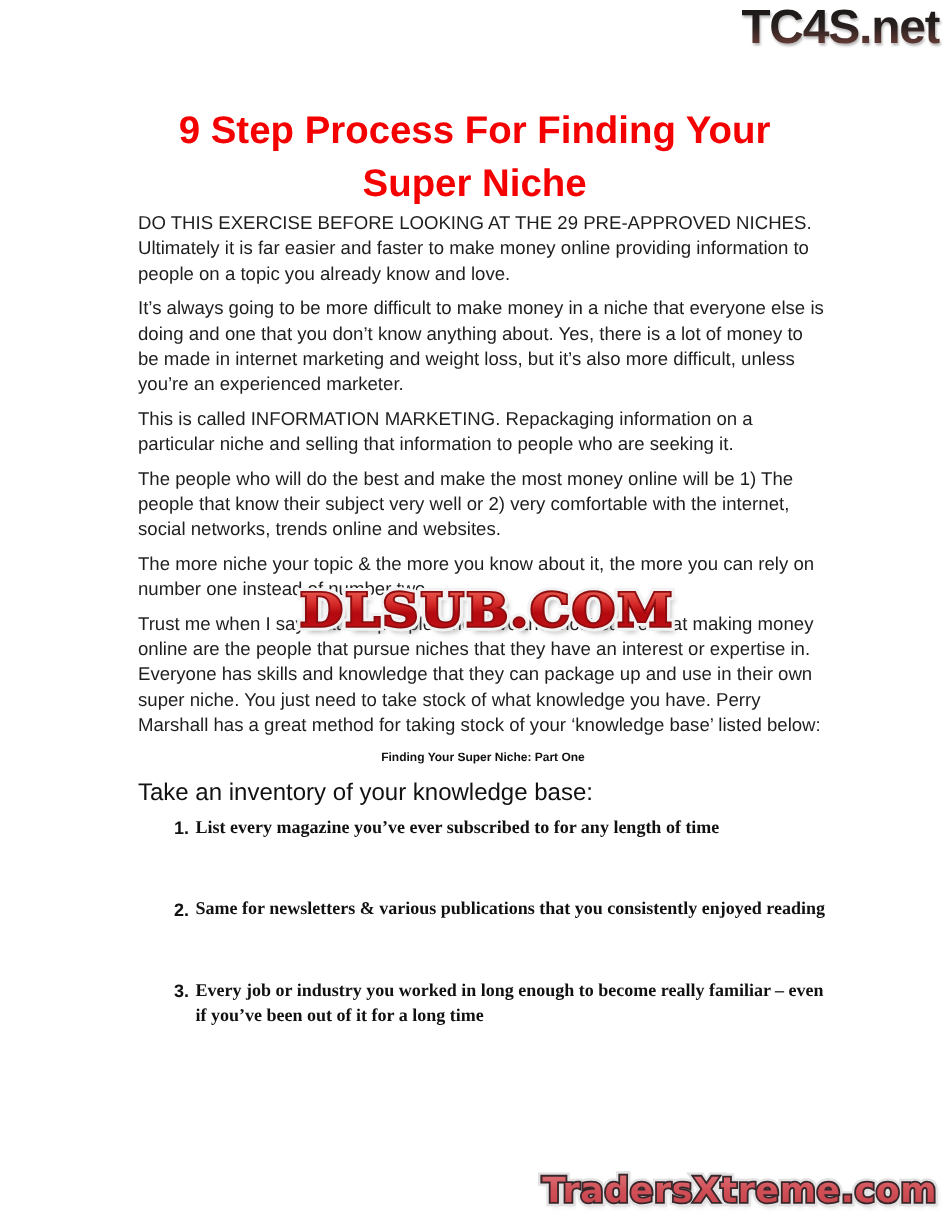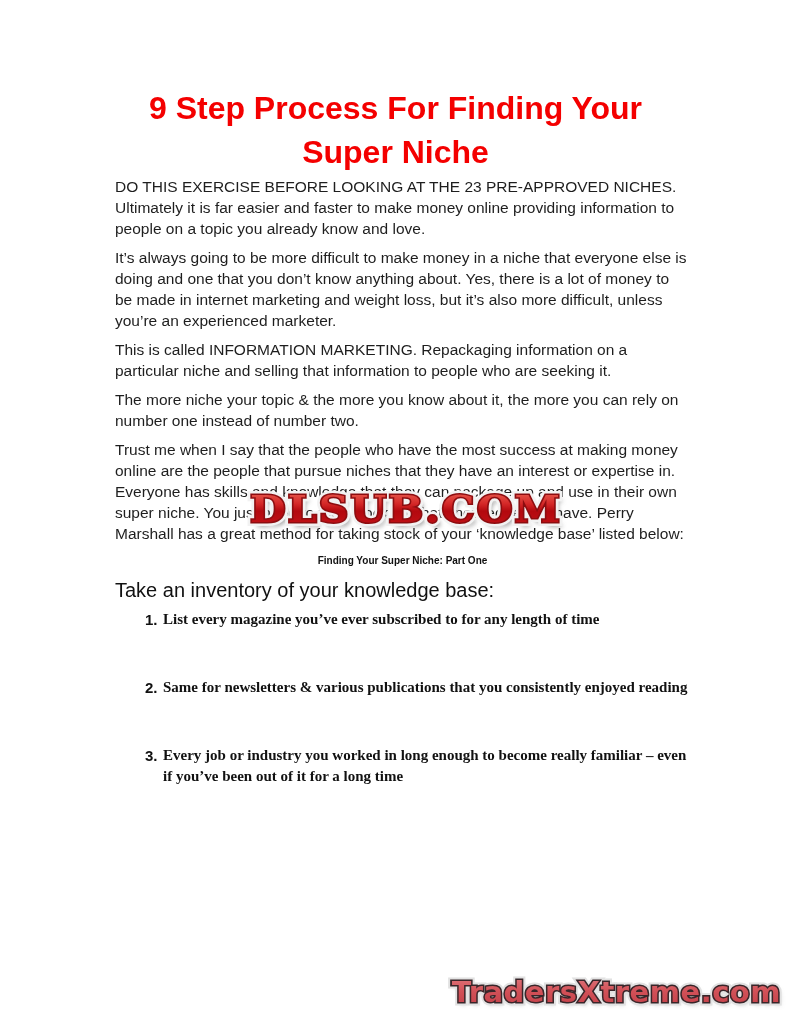--- a/index.html
+++ b/index.html
@@ -96,27 +96,29 @@
     background:linear-gradient(180deg,#e07b80 0%,#d25158 45%,#bf3a43 100%);
     -webkit-background-clip:text;background-clip:text;
     color:transparent;-webkit-text-fill-color:transparent;
   }
 </style>
 </head>
 <body>
 
 <div class="page">
 
+  <div class="tc4s">TC4S.net</div>
 
   <h1 class="doc-title">9 Step Process For Finding Your Super Niche</h1>
 
   <div class="content">
-    <p>DO THIS EXERCISE BEFORE LOOKING AT THE 23 PRE-APPROVED NICHES. Ultimately it is far easier and faster to make money online providing information to people on a topic you already know and love.</p>
+    <p>DO THIS EXERCISE BEFORE LOOKING AT THE 29 PRE-APPROVED NICHES. Ultimately it is far easier and faster to make money online providing information to people on a topic you already know and love.</p>
     <p>It’s always going to be more difficult to make money in a niche that everyone else is doing and one that you don’t know anything about. Yes, there is a lot of money to be made in internet marketing and weight loss, but it’s also more difficult, unless you’re an experienced marketer.</p>
     <p>This is called INFORMATION MARKETING. Repackaging information on a particular niche and selling that information to people who are seeking it.</p>
+    <p>The people who will do the best and make the most money online will be 1) The people that know their subject very well or 2) very comfortable with the internet, social networks, trends online and websites.</p>
     <p>The more niche your topic &amp; the more you know about it, the more you can rely on number one instead of number two.</p>
     <p class="tight">Trust me when I say that the people who have the most success at making money online are the people that pursue niches that they have an interest or expertise in. Everyone has skills and knowledge that they can package up and use in their own super niche. You just need to take stock of what knowledge you have. Perry Marshall has a great method for taking stock of your ‘knowledge base’ listed below:</p>
 
     <h2 class="section-heading">Finding Your Super Niche: Part One</h2>
 
     <p class="list-intro">Take an inventory of your knowledge base:</p>
 
     <ol class="kb-list">
       <li>
         <span class="num">1.</span>

